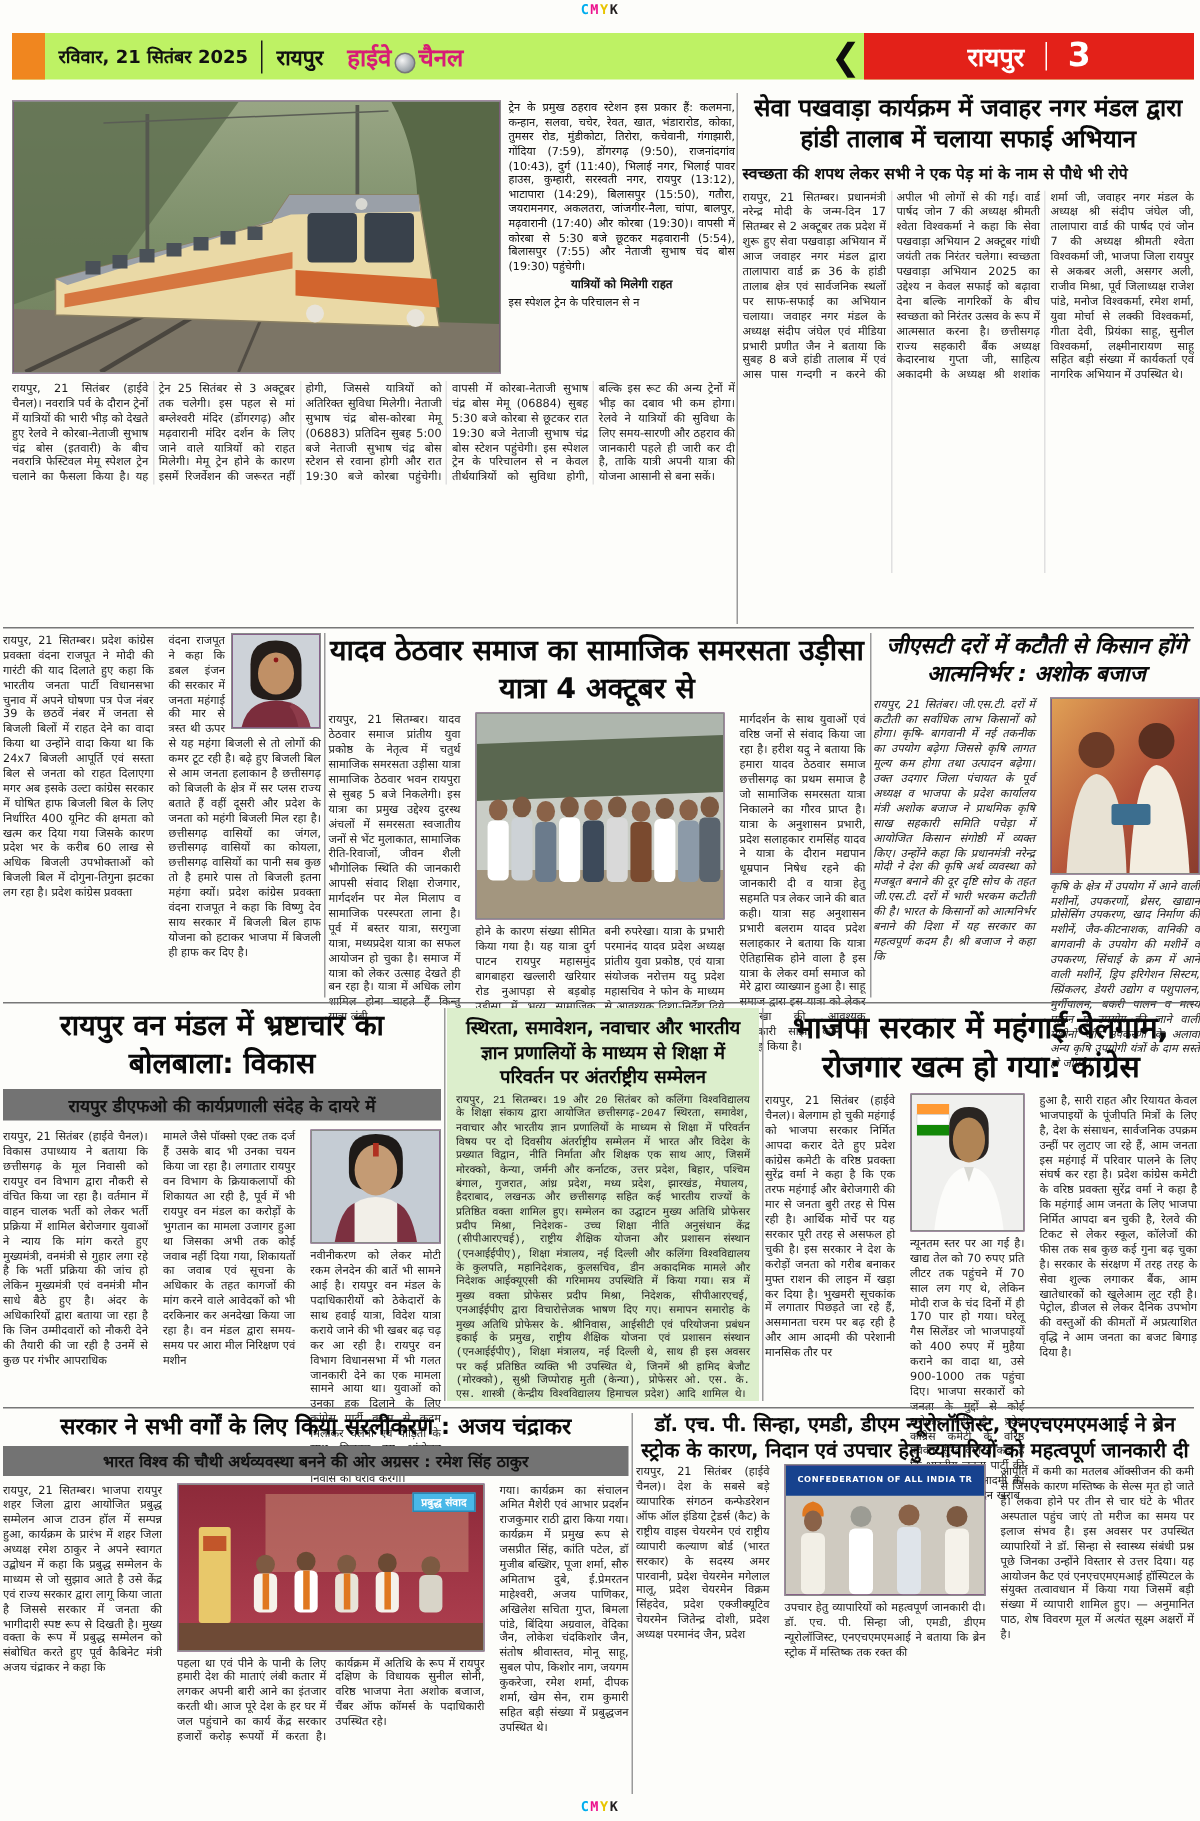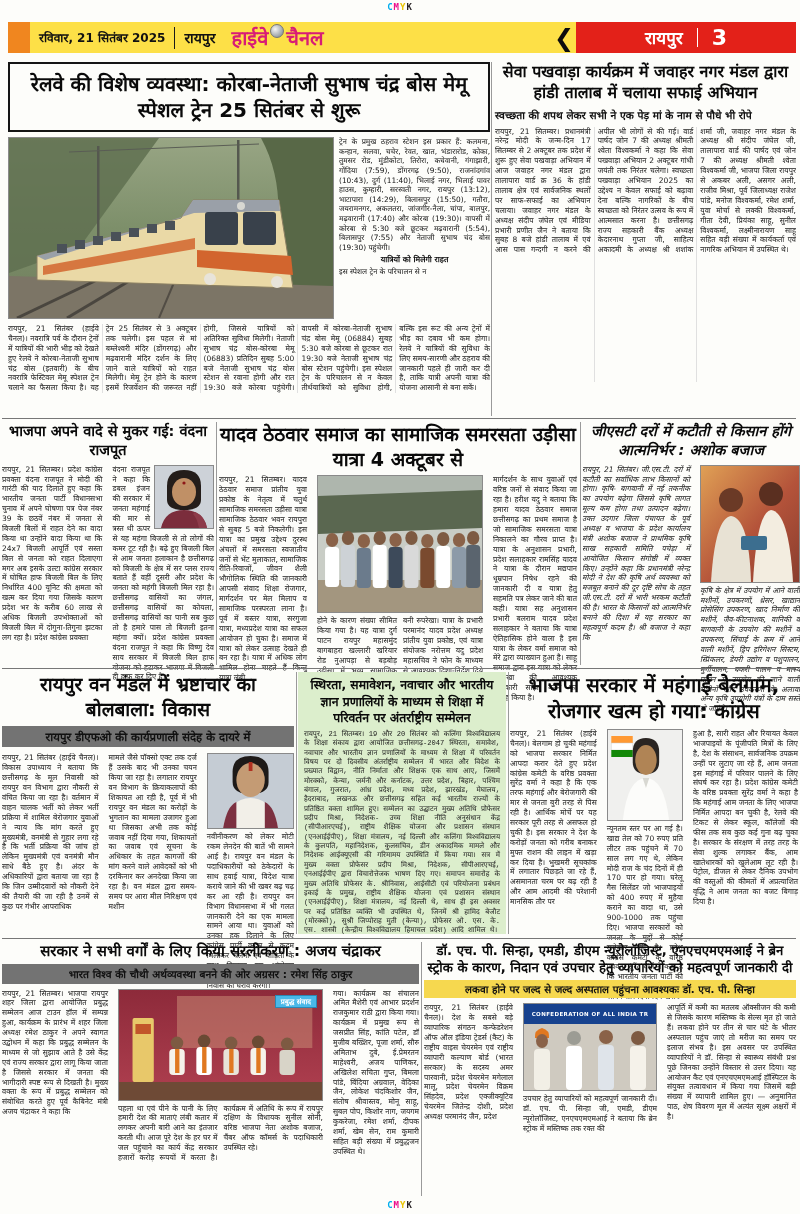--- a/index.html
+++ b/index.html
@@ -3,27 +3,27 @@
 <meta charset="utf-8">
 <style>
   html,body{margin:0;padding:0;background:#e8e8e4;}
   .page{position:relative;width:800px;height:1214px;margin:0 auto;background:#fdfdfa;
         font-family:"DejaVu Sans",sans-serif;color:#111;overflow:hidden;}
   .cmyk{position:absolute;left:0;right:0;text-align:center;font-family:"DejaVu Sans Mono",monospace;
         font-weight:bold;font-size:9px;letter-spacing:1px;}
   .cmyk .c{color:#00adee}.cmyk .m{color:#ec0f8c}.cmyk .y{color:#e8c400}.cmyk .k{color:#231f20}
 
   
-  .masthead{position:absolute;left:8px;top:22px;width:788px;height:31px;background:#fde047;
+  .masthead{position:absolute;left:8px;top:22px;width:788px;height:31px;background:#bef264;
             display:flex;align-items:center;}
   .mh-orange{width:22px;height:31px;background:#f0861f;flex:0 0 auto;}
   .mh-date{margin-left:9px;font-size:12px;font-weight:bold;white-space:nowrap;}
   .mh-sep{width:1px;height:22px;background:#1a1a1a;margin:0 9px;}
   .mh-city{font-size:14px;font-weight:bold;}
-  .mh-brand{margin-left:16px;font-size:20px;font-weight:bold;color:#d81c76;display:flex;align-items:flex-start;}
+  .mh-brand{margin-left:16px;font-size:16px;font-weight:bold;color:#d81c76;display:flex;align-items:flex-end;}
   .mh-globe{display:inline-block;width:12px;height:12px;border-radius:50%;margin:0 2px;
             background:radial-gradient(circle at 35% 35%,#f5f5f5,#9aa2a8 70%,#6c7378);border:1px solid #777;}
   .mh-spacer{flex:1;}
   .mh-chevron{font-size:24px;font-weight:bold;color:#0d0d0d;line-height:1;margin-right:2px;}
   .mh-red{width:220px;height:31px;background:#e32119;display:flex;align-items:center;justify-content:center;}
   .mh-edition{color:#fff;font-size:17px;font-weight:bold;}
   .mh-vline{width:1px;height:19px;background:#fff;margin:0 14px;}
   .mh-page{color:#fff;font-size:22px;font-weight:bold;}
 
   .art{position:absolute;}
@@ -114,21 +114,20 @@
     <div class="mh-spacer"></div>
     <div class="mh-chevron">❮</div>
     <div class="mh-red">
       <span class="mh-edition">रायपुर</span>
       <span class="mh-vline"></span>
       <span class="mh-page">3</span>
     </div>
   </div>
 
   <div class="art a-train">
-    <div class="hl hlbox">रेलवे की विशेष व्यवस्था: कोरबा-नेताजी सुभाष चंद्र बोस मेमू स्पेशल ट्रेन 25 सितंबर से शुरू</div>
     <div class="row">
       <div class="photo train-photo">
         <svg width="324" height="180" viewBox="0 0 324 180" xmlns="http://www.w3.org/2000/svg">
           <defs>
             <linearGradient id="hillg" x1="0" y1="0" x2="0" y2="1">
               <stop offset="0" stop-color="#98a584"></stop>
                 <stop offset="0.5" stop-color="#7d8f6a"></stop>
                 <stop offset="1" stop-color="#6f7d5c"></stop>
             </linearGradient>
           </defs>
@@ -174,21 +173,20 @@
   <div class="art a-seva">
     <div class="hl hl1">सेवा पखवाड़ा कार्यक्रम में जवाहर नगर मंडल द्वारा हांडी तालाब में चलाया सफाई अभियान</div>
     <div class="hl2">स्वच्छता की शपथ लेकर सभी ने एक पेड़ मां के नाम से पौधे भी रोपे</div>
     <div class="bt bodycols">रायपुर, 21 सितम्बर। प्रधानमंत्री नरेन्द्र मोदी के जन्म-दिन 17 सितम्बर से 2 अक्टूबर तक प्रदेश में शुरू हुए सेवा पखवाड़ा अभियान में आज जवाहर नगर मंडल द्वारा तालापारा वार्ड क्र 36 के हांडी तालाब क्षेत्र एवं सार्वजनिक स्थलों पर साफ-सफाई का अभियान चलाया। जवाहर नगर मंडल के अध्यक्ष संदीप जंघेल एवं मीडिया प्रभारी प्रणीत जैन ने बताया कि सुबह 8 बजे हांडी तालाब में एवं आस पास गन्दगी न करने की अपील भी लोगों से की गई। वार्ड पार्षद जोन 7 की अध्यक्ष श्रीमती श्वेता विश्वकर्मा ने कहा कि सेवा पखवाड़ा अभियान 2 अक्टूबर गांधी जयंती तक निरंतर चलेगा। स्वच्छता पखवाड़ा अभियान 2025 का उद्देश्य न केवल सफाई को बढ़ावा देना बल्कि नागरिकों के बीच स्वच्छता को निरंतर उत्सव के रूप में आत्मसात करना है। छत्तीसगढ़ राज्य सहकारी बैंक अध्यक्ष केदारनाथ गुप्ता जी, साहित्य अकादमी के अध्यक्ष श्री शशांक शर्मा जी, जवाहर नगर मंडल के अध्यक्ष श्री संदीप जंघेल जी, तालापारा वार्ड की पार्षद एवं जोन 7 की अध्यक्ष श्रीमती श्वेता विश्वकर्मा जी, भाजपा जिला रायपुर से अकबर अली, असगर अली, राजीव मिश्रा, पूर्व जिलाध्यक्ष राजेश पांडे, मनोज विश्वकर्मा, रमेश शर्मा, युवा मोर्चा से लक्की विश्वकर्मा, गीता देवी, प्रियंका साहू, सुनील विश्वकर्मा, लक्ष्मीनारायण साहू सहित बड़ी संख्या में कार्यकर्ता एवं नागरिक अभियान में उपस्थित थे।</div>
   </div>
 
   <div class="vrule" style="left:491px;top:62px;height:354px;"></div>
   <div class="hrule" style="left:2px;top:418px;width:794px;"></div>
 
   <div class="art a-vandana">
-    <div class="hl hl1">भाजपा अपने वादे से मुकर गई: वंदना राजपूत</div>
     <div class="cols">
       <div class="col bt">रायपुर, 21 सितम्बर। प्रदेश कांग्रेस प्रवक्ता वंदना राजपूत ने मोदी की गारंटी की याद दिलाते हुए कहा कि भारतीय जनता पार्टी विधानसभा चुनाव में अपने घोषणा पत्र पेज नंबर 39 के छठवें नंबर में जनता से बिजली बिलों में राहत देने का वादा किया था उन्होंने वादा किया था कि 24x7 बिजली आपूर्ति एवं सस्ता बिल से जनता को राहत दिलाएगा मगर अब इसके उल्टा कांग्रेस सरकार में घोषित हाफ बिजली बिल के लिए निर्धारित 400 यूनिट की क्षमता को खत्म कर दिया गया जिसके कारण प्रदेश भर के करीब 60 लाख से अधिक बिजली उपभोक्ताओं को बिजली बिल में दोगुना-तिगुना झटका लग रहा है। प्रदेश कांग्रेस प्रवक्ता</div>
       <div class="col bt">
         <div class="photo vandana-photo">
           <svg width="58" height="62" viewBox="0 0 58 62" xmlns="http://www.w3.org/2000/svg">
             <rect width="58" height="62" fill="#cdd2d8"></rect>
             <path d="M12,20 Q12,4 29,4 Q46,4 46,20 L46,34 Q46,44 29,44 Q12,44 12,34 Z" fill="#241d1a"></path>
             <ellipse cx="29" cy="26" rx="12" ry="14" fill="#c09066"></ellipse>
             <circle cx="29" cy="17" r="1.6" fill="#8d1717"></circle>
             <path d="M6,62 Q10,44 29,44 Q48,44 52,62 Z" fill="#7b2d3c"></path>
@@ -396,21 +394,20 @@
           <div class="stage-banner">प्रबुद्ध संवाद</div>
         </div>
         <div class="bt midcols">पहला था एवं पीने के पानी के लिए हमारी देश की माताएं लंबी कतार में लगकर अपनी बारी आने का इंतजार करती थी। आज पूरे देश के हर घर में जल पहुंचाने का कार्य केंद्र सरकार हजारों करोड़ रूपयों में करता है। कार्यक्रम में अतिथि के रूप में रायपुर दक्षिण के विधायक सुनील सोनी, वरिष्ठ भाजपा नेता अशोक बजाज, चैंबर ऑफ कॉमर्स के पदाधिकारी उपस्थित रहे।</div>
       </div>
       <div class="bt" style="width:86px;flex:0 0 auto;">गया। कार्यक्रम का संचालन अमित मैशेरी एवं आभार प्रदर्शन राजकुमार राठी द्वारा किया गया। कार्यक्रम में प्रमुख रूप से जसप्रीत सिंह, कांति पटेल, डॉ मुजीब बख्शिर, पूजा शर्मा, सौरु अमिताभ दुबे, ई.प्रेमरतन माहेश्वरी, अजय पाणिकर, अखिलेश सचिता गुप्त, बिमला पांडे, बिंदिया अग्रवाल, वेदिका जैन, लोकेश चंदकिशोर जैन, संतोष श्रीवास्तव, मोनू साहू, सुबल पोप, किशोर नाग, जयगम कुकरेजा, रमेश शर्मा, दीपक शर्मा, खेम सेन, राम कुमारी सहित बड़ी संख्या में प्रबुद्धजन उपस्थित थे।</div>
     </div>
   </div>
 
   <div class="art a-doc">
     <div class="hl hl1">डॉ. एच. पी. सिन्हा, एमडी, डीएम न्यूरोलॉजिस्ट, एनएचएमएमआई ने ब्रेन स्ट्रोक के कारण, निदान एवं उपचार हेतु व्यापारियों को महत्वपूर्ण जानकारी दी</div>
-    <div class="subhead-yellow sub">लकवा होने पर जल्द से जल्द अस्पताल पहुंचना आवश्यकः डॉ. एच. पी. सिन्हा</div>
     <div class="cols">
       <div class="col bt">रायपुर, 21 सितंबर (हाईवे चैनल)। देश के सबसे बड़े व्यापारिक संगठन कन्फेडरेशन ऑफ ऑल इंडिया ट्रेडर्स (कैट) के राष्ट्रीय वाइस चेयरमेन एवं राष्ट्रीय व्यापारी कल्याण बोर्ड (भारत सरकार) के सदस्य अमर पारवानी, प्रदेश चेयरमेन मगेलाल मालू, प्रदेश चेयरमेन विक्रम सिंहदेव, प्रदेश एक्जीक्यूटिव चेयरमेन जितेन्द्र दोशी, प्रदेश अध्यक्ष परमानंद जैन, प्रदेश</div>
       <div style="width:134px;flex:0 0 auto;">
         <div class="photo conf-photo">
           <svg width="100%" height="100%" viewBox="0 0 132 86" preserveAspectRatio="none" xmlns="http://www.w3.org/2000/svg">
             <rect width="132" height="86" fill="#cfcac0"></rect>
             <rect width="132" height="20" fill="#17428e"></rect>
             <g>
               <g transform="translate(10,24)">
                   <path d="M8,0 Q16,2 15,10 L1,10 Q0,2 8,0 Z" fill="#e07820"></path>

